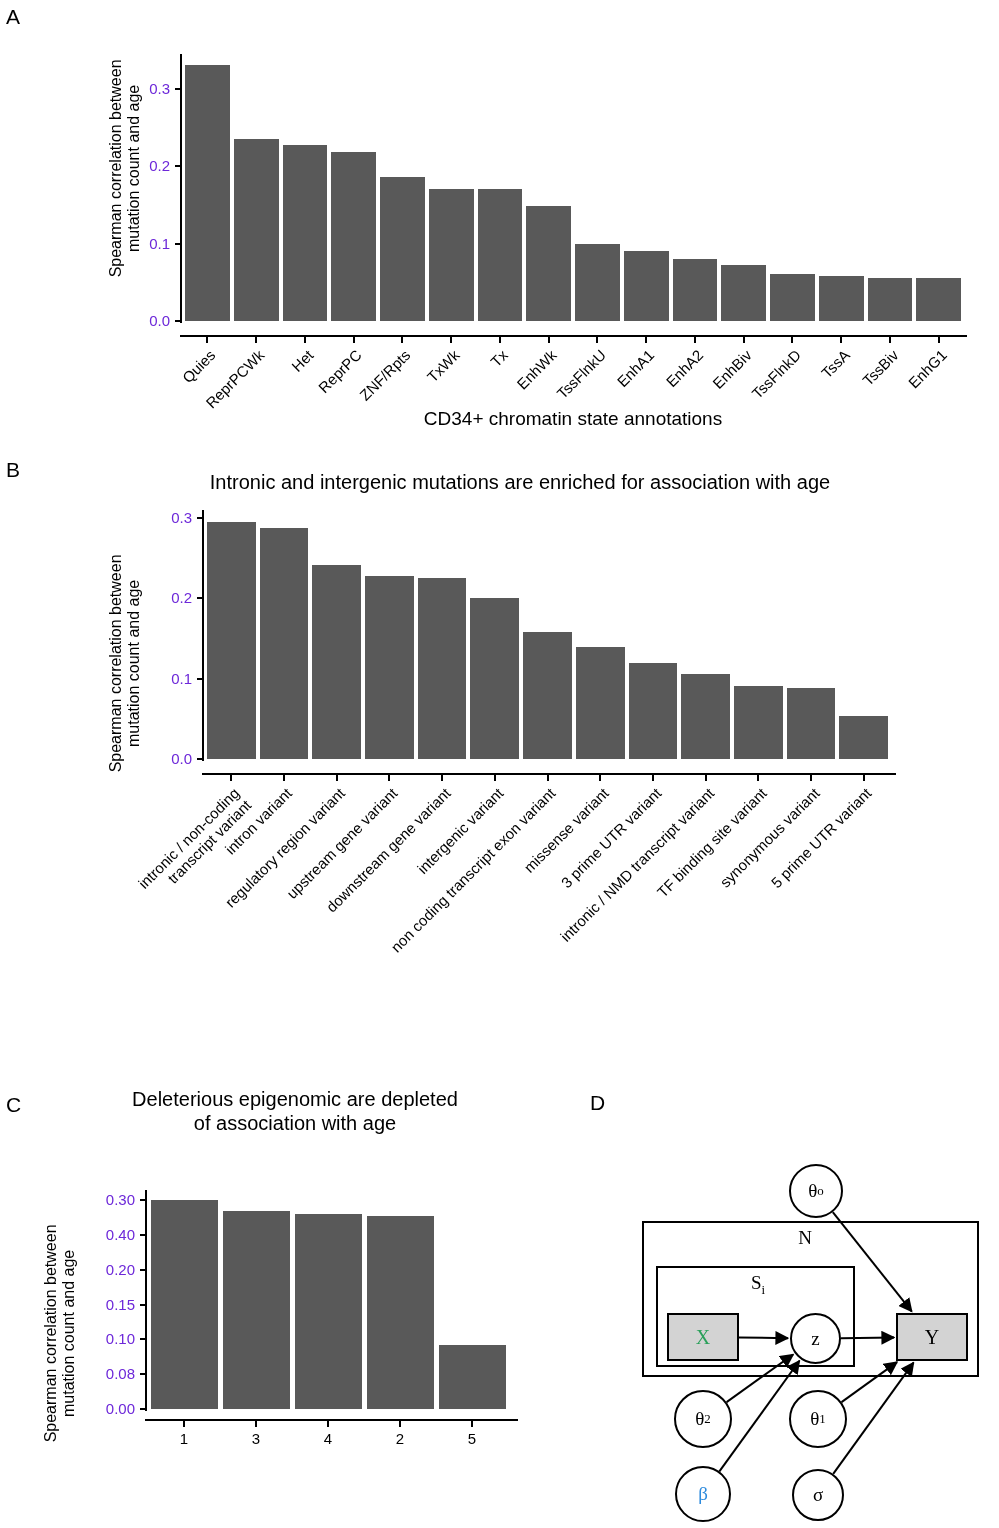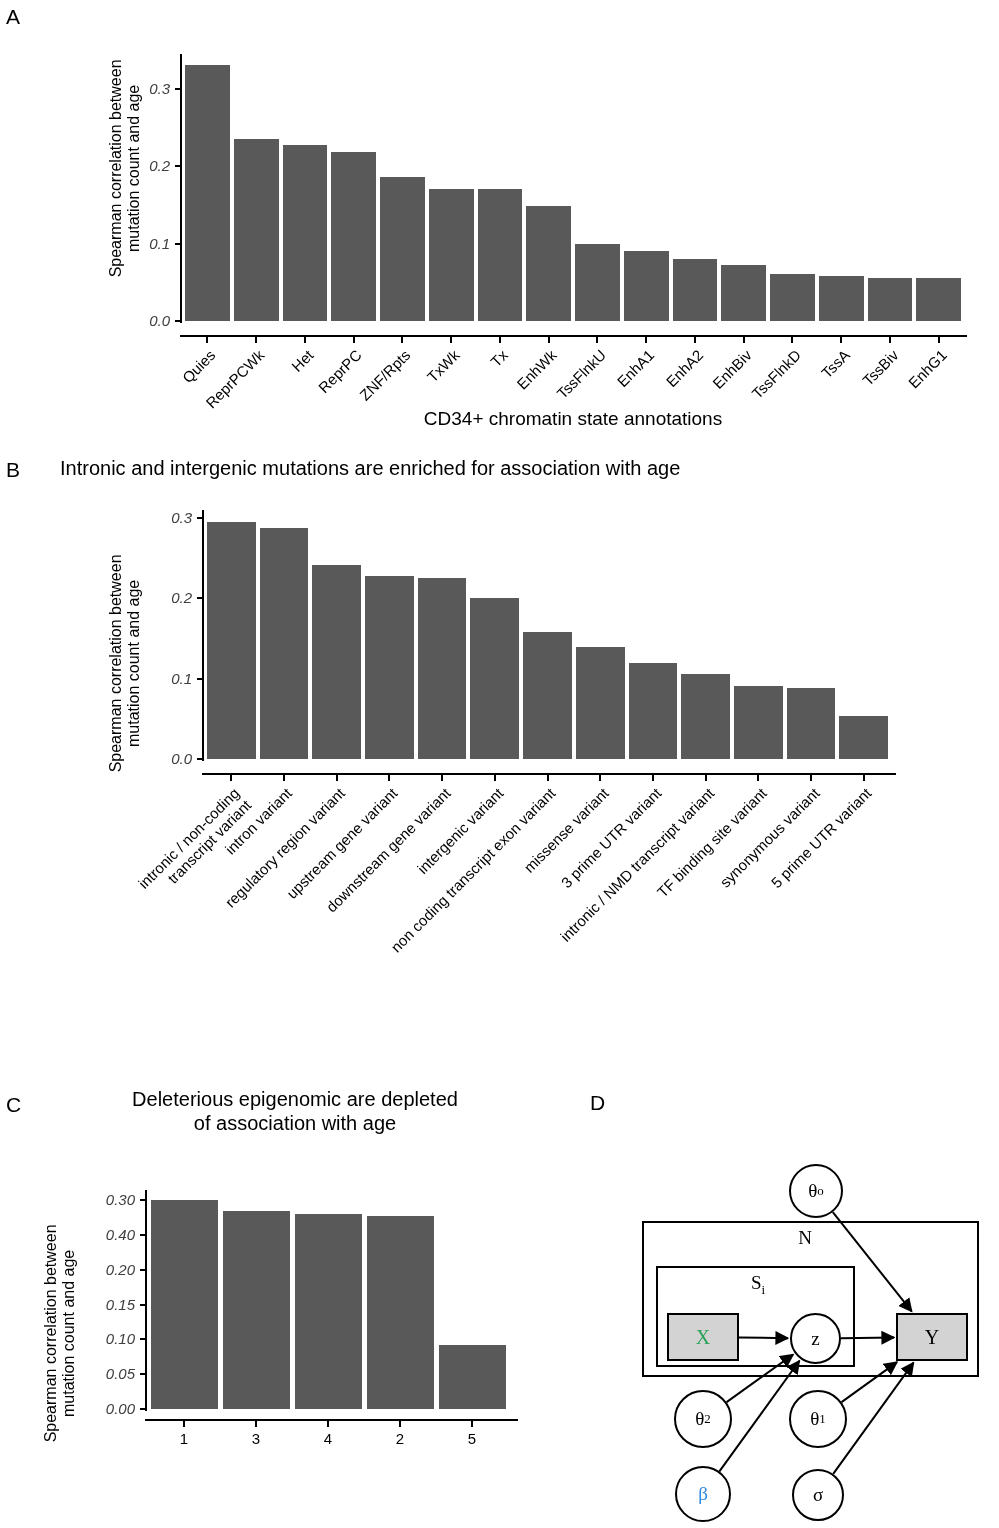--- a/index.html
+++ b/index.html
@@ -37,23 +37,22 @@
     background: #000;
   }
   .tick {
     position: absolute;
     background: #000;
   }
   .ytick-label {
     position: absolute;
     font-size: 15px;
     text-align: right;
-    color: #404040;
+    color: #6d28d9;
     line-height: 1;
-    font-style: italic;
   }
   .xtick-label-straight {
     position: absolute;
     font-size: 15px;
     color: #000;
     text-align: center;
     line-height: 1;
   }
   .bar {
     position: absolute;
@@ -241,21 +240,21 @@
       <div class="tick" style="left: 937.625px; top: 337px; width: 2px; height: 6px;"></div>
       <div class="rot-wrap" style="left: 938.625px; top: 347px;">
         <div class="rot-inner">EnhG1</div>
       </div>
       <div class="xlab" style="left: 183px; top: 409px; width: 780px;">CD34+ chromatin state annotations</div>
     </div>
 </div>
 
 <div class="panel" id="panel-b" style="left:0;top:455px;width:999px;height:615px;">
   <div class="panel-letter" style="left:6px;top:4px;">B</div>
-  <div class="panel-title" style="left:60px;top:2px;width:920px;text-align:left;">Intronic and intergenic mutations are enriched for association with age</div>
+  <div class="panel-title" style="left:60px;top:16px;width:920px;text-align:center;">Intronic and intergenic mutations are enriched for association with age</div>
 
   <div class="ylab" style="left:-15px;top:190px;width:280px;">Spearman correlation between
 mutation count and age</div>
 
   <div class="plot" id="plot-b" style="left:0;top:0;width:999px;height:615px;">
       <div class="axis-line" style="left: 202px; top: 55px; width: 2px; height: 251px;"></div>
       <div class="axis-line" style="left: 202px; top: 318px; width: 694px; height: 2px;"></div>
       <div class="tick" style="left: 197px; top: 303px; width: 5px; height: 2px;"></div>
       <div class="ytick-label" style="left: 144px; top: 296px; width: 48px;">0.0</div>
       <div class="tick" style="left: 197px; top: 222.677px; width: 5px; height: 2px;"></div>
@@ -340,21 +339,21 @@
 
   <div class="ylab" style="left:-60px;top:245px;width:240px;">Spearman correlation between
 mutation count and age</div>
 
   <div class="plot" id="plot-c" style="left:0;top:0;width:560px;height:458px;">
       <div class="axis-line" style="left: 145px; top: 120px; width: 2px; height: 221px;"></div>
       <div class="axis-line" style="left: 145px; top: 349px; width: 373px; height: 2px;"></div>
       <div class="tick" style="left: 140px; top: 338px; width: 5px; height: 2px;"></div>
       <div class="ytick-label" style="left: 87px; top: 331px; width: 48px;">0.00</div>
       <div class="tick" style="left: 140px; top: 303.238px; width: 5px; height: 2px;"></div>
-      <div class="ytick-label" style="left: 87px; top: 296.238px; width: 48px;">0.05</div>
+      <div class="ytick-label" style="left: 87px; top: 296.238px; width: 48px;">0.08</div>
       <div class="tick" style="left: 140px; top: 268.476px; width: 5px; height: 2px;"></div>
       <div class="ytick-label" style="left: 87px; top: 261.476px; width: 48px;">0.10</div>
       <div class="tick" style="left: 140px; top: 233.714px; width: 5px; height: 2px;"></div>
       <div class="ytick-label" style="left: 87px; top: 226.714px; width: 48px;">0.15</div>
       <div class="tick" style="left: 140px; top: 198.952px; width: 5px; height: 2px;"></div>
       <div class="ytick-label" style="left: 87px; top: 191.952px; width: 48px;">0.20</div>
       <div class="tick" style="left: 140px; top: 164.19px; width: 5px; height: 2px;"></div>
       <div class="ytick-label" style="left: 87px; top: 157.19px; width: 48px;">0.40</div>
       <div class="tick" style="left: 140px; top: 129.429px; width: 5px; height: 2px;"></div>
       <div class="ytick-label" style="left: 87px; top: 122.429px; width: 48px;">0.30</div>

